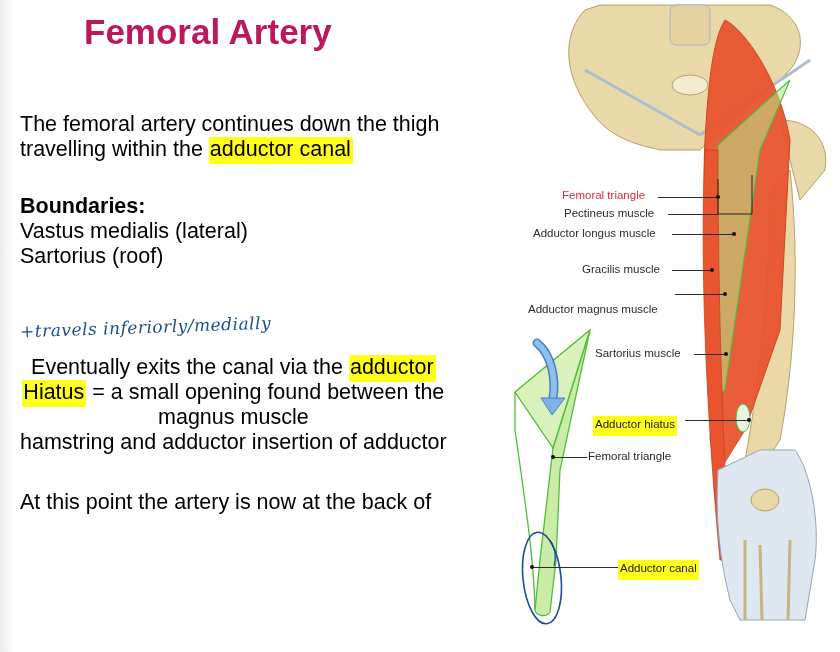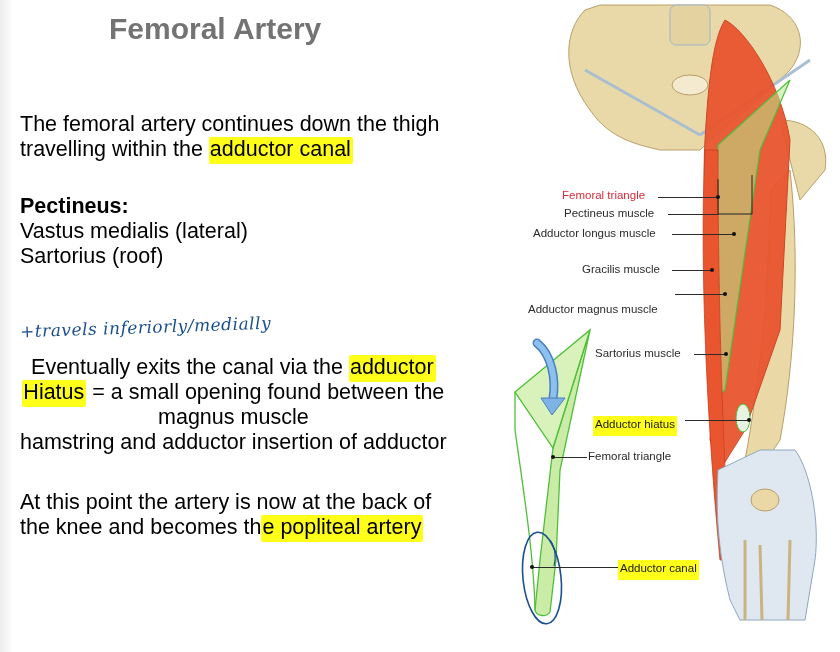--- a/index.html
+++ b/index.html
@@ -7,21 +7,21 @@
     width: 840px; height: 652px; position: relative; overflow: hidden;
     background: #ffffff;
     font-family: "Liberation Sans", sans-serif;
   }
   .edge-shade {
     position: absolute; left: 0; top: 0; width: 14px; height: 652px;
     background: linear-gradient(to right, #ececec, #ffffff);
   }
   .title {
     position: absolute; left: 84px; top: 12px;
-    color: #737373; font-weight: bold; font-size: 30px; letter-spacing: 0px; margin-left: 25px;
+    color: #be185d; font-weight: bold; font-size: 35px; letter-spacing: 0px;
   }
   .body-text {
     position: absolute; left: 20px; font-size: 21.5px; color: #000; line-height: 25px;
     white-space: nowrap;
   }
   .hl {
     background: #ffff1a;
     padding: 0 2px 3px 1px;
     border-radius: 2px;
   }
@@ -47,37 +47,36 @@
 <div class="edge-shade"></div>
 
 <div class="title">Femoral Artery</div>
 
 <div class="body-text" style="top:112px;">
   <div>The femoral artery continues down the thigh</div>
   <div><span>travelling within the </span><span class="hl">adductor canal</span></div>
 </div>
 
 <div class="body-text" style="top:194px;">
-  <div class="bold">Pectineus:</div>
+  <div class="bold">Boundaries:</div>
   <div>Vastus medialis (lateral)</div>
   <div>Sartorius  (roof)</div>
 </div>
 
 <div class="hand">+travels inferiorly/medially</div>
 
 <div class="body-text" style="top:355px;text-align:center;">
   <div><span>Eventually exits the canal via the </span><span class="hl">adductor</span></div>
   <div><span class="hl">Hiatus</span><span> = a small opening found between the</span></div>
   <div>magnus muscle</div>
   <div>hamstring and adductor insertion of adductor</div>
 </div>
 
 <div class="body-text" style="top:490px;">
   <div>At this point the artery is now at the back of</div>
-  <div><span>the knee and becomes th</span><span class="hl">e popliteal artery</span></div>
 </div>
 
 <div class="figure">
   <svg width="340" height="652" viewBox="500 0 340 652" style="position:absolute;left:0;top:0;">
 
     <path d="M585 10 C565 30 560 70 590 110 C610 140 640 145 660 150 L700 150 C720 130 760 100 790 70 C810 45 800 15 770 5 L600 5 Z" fill="#e9d9a8" stroke="#b8a06a" stroke-width="1"></path>
     <rect x="670" y="5" width="40" height="40" rx="6" fill="#e4d2a0" stroke="#9fb6c9"></rect>
     <ellipse cx="690" cy="85" rx="18" ry="10" fill="#f4ead0" stroke="#b8a06a"></ellipse>
     <line x1="585" y1="70" x2="700" y2="135" stroke="#a9bfd0" stroke-width="3"></line>
     <line x1="700" y1="135" x2="810" y2="60" stroke="#a9bfd0" stroke-width="3"></line>

